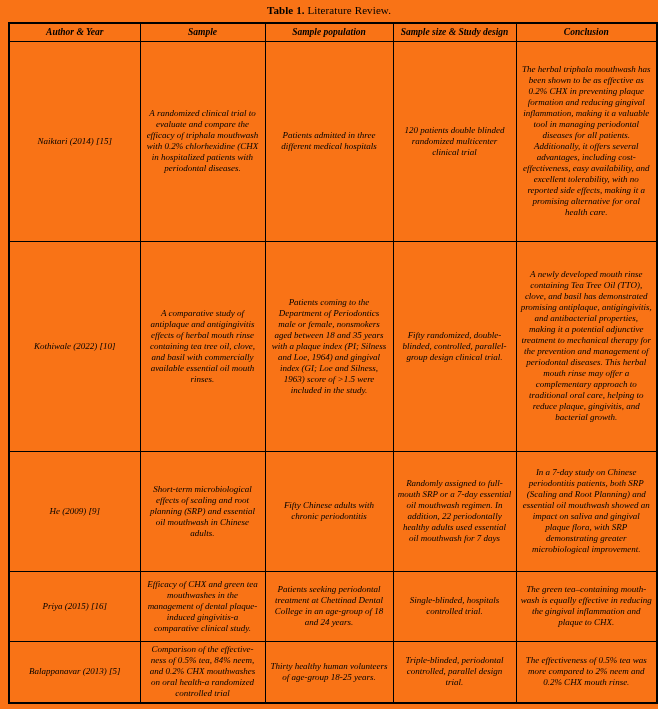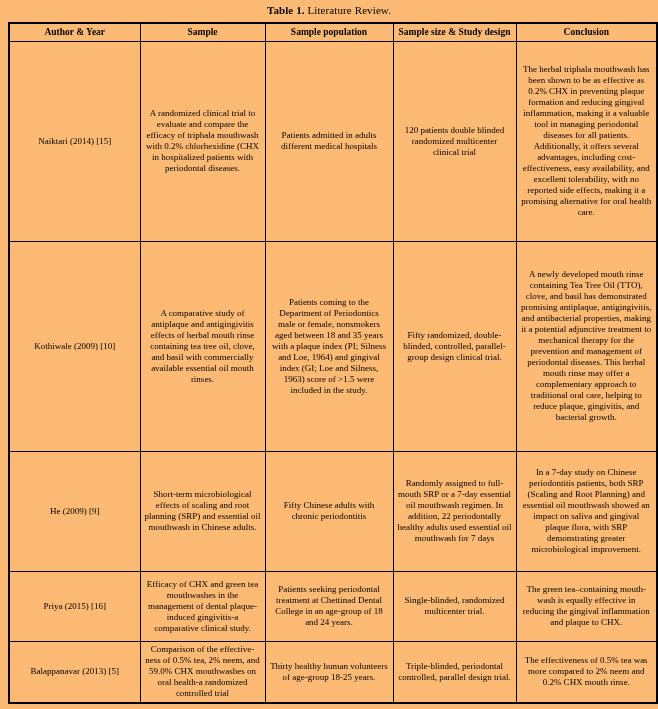--- a/index.html
+++ b/index.html
@@ -3,21 +3,21 @@
 <meta charset="utf-8">
 <style>
   * { margin: 0; padding: 0; box-sizing: border-box; }
   html, body { background: #ffffff; }
   body {
     width: 658px; height: 709px;
     font-family: "Liberation Serif", "DejaVu Serif", serif;
     color: #000;
     overflow: hidden;
   }
-  .page { width: 658px; height: 709px; padding-top: 4px; background: #fdba74; }
+  .page { width: 658px; height: 709px; padding-top: 4px; background: #f97316; }
   .table-title {
     text-align: center;
     font-size: 11px;
     line-height: 13px;
     margin-bottom: 5px;
     letter-spacing: 0.1px;
   }
   .table-title .bold { font-weight: bold; }
   table.lit {
     table-layout: fixed;
@@ -28,20 +28,21 @@
   }
   table.lit th, table.lit td {
     border: 1px solid #000;
     font-size: 9px;
     line-height: 11px;
     text-align: center;
     vertical-align: middle;
     padding: 2px 4px;
     overflow: hidden;
     word-wrap: break-word;
+    font-style: italic;
   }
   table.lit th {
     font-size: 9.5px;
     font-weight: bold;
     height: 18px;
     padding: 1px 3px;
   }
   th.left, td.left { text-align: left; padding-left: 6px; }
   tr.r0 { height: 200px; }
   tr.r1 { height: 210px; }
@@ -72,48 +73,48 @@
         <th>Sample</th>
         <th>Sample population</th>
         <th>Sample size &amp; Study design</th>
         <th>Conclusion</th>
       </tr>
     </thead>
     <tbody>
       <tr class="r0">
         <td class="left">Naiktari (2014) [15]</td>
         <td>A randomized clinical trial to evaluate and compare the efficacy of triphala mouthwash with 0.2% chlorhexidine (CHX in hospitalized patients with periodontal diseases.</td>
-        <td>Patients admitted in adults different medical hospitals</td>
+        <td>Patients admitted in three different medical hospitals</td>
         <td>120 patients double blinded randomized multicenter clinical trial</td>
         <td>The herbal triphala mouthwash has been shown to be as effective as 0.2% CHX in preventing plaque formation and reducing gingival inflammation, making it a valuable tool in managing periodontal diseases for all patients. Additionally, it offers several advantages, including cost-effectiveness, easy availability, and excellent tolerability, with no reported side effects, making it a promising alternative for oral health care.</td>
       </tr>
       <tr class="r1">
-        <td class="left">Kothiwale (2009) [10]</td>
+        <td class="left">Kothiwale (2022) [10]</td>
         <td>A comparative study of antiplaque and antigingivitis effects of herbal mouth rinse containing tea tree oil, clove, and basil with commercially available essential oil mouth rinses.</td>
         <td>Patients coming to the Department of Periodontics male or female, nonsmokers aged between 18 and 35 years with a plaque index (PI; Silness and Loe, 1964) and gingival index (GI; Loe and Silness, 1963) score of &gt;1.5 were included in the study.</td>
         <td>Fifty randomized, double-blinded, controlled, parallel-group design clinical trial.</td>
         <td>A newly developed mouth rinse containing Tea Tree Oil (TTO), clove, and basil has demonstrated promising antiplaque, antigingivitis, and antibacterial properties, making it a potential adjunctive treatment to mechanical therapy for the prevention and management of periodontal diseases. This herbal mouth rinse may offer a complementary approach to traditional oral care, helping to reduce plaque, gingivitis, and bacterial growth.</td>
       </tr>
       <tr class="r2">
         <td class="left">He (2009) [9]</td>
         <td>Short-term microbiological effects of scaling and root planning (SRP) and essential oil mouthwash in Chinese adults.</td>
         <td>Fifty Chinese adults with chronic periodontitis</td>
         <td>Randomly assigned to full-mouth SRP or a 7-day essential oil mouthwash regimen. In addition, 22 periodontally healthy adults used essential oil mouthwash for 7 days</td>
         <td>In a 7-day study on Chinese periodontitis patients, both SRP (Scaling and Root Planning) and essential oil mouthwash showed an impact on saliva and gingival plaque flora, with SRP demonstrating greater microbiological improvement.</td>
       </tr>
       <tr class="r3">
         <td class="left">Priya (2015) [16]</td>
         <td>Efficacy of CHX and green tea mouthwashes in the management of dental plaque-induced gingivitis-a comparative clinical study.</td>
         <td>Patients seeking periodontal treatment at Chettinad Dental College in an age-group of 18 and 24 years.</td>
-        <td>Single-blinded, randomized multicenter trial.</td>
+        <td>Single-blinded, hospitals controlled trial.</td>
         <td>The green tea–containing mouth- wash is equally effective in reducing the gingival inflammation and plaque to CHX.</td>
       </tr>
       <tr class="r4">
         <td class="left">Balappanavar (2013) [5]</td>
-        <td>Comparison of the effective-ness of 0.5% tea, 2% neem, and 59.0% CHX mouthwashes on oral health-a randomized controlled trial</td>
+        <td>Comparison of the effective-ness of 0.5% tea, 84% neem, and 0.2% CHX mouthwashes on oral health-a randomized controlled trial</td>
         <td>Thirty healthy human volunteers of age-group 18-25 years.</td>
         <td>Triple-blinded, periodontal controlled, parallel design trial.</td>
         <td>The effectiveness of 0.5% tea was more compared to 2% neem and 0.2% CHX mouth rinse.</td>
       </tr>
     </tbody>
   </table>
 
 </div>
 
 </body></html>

